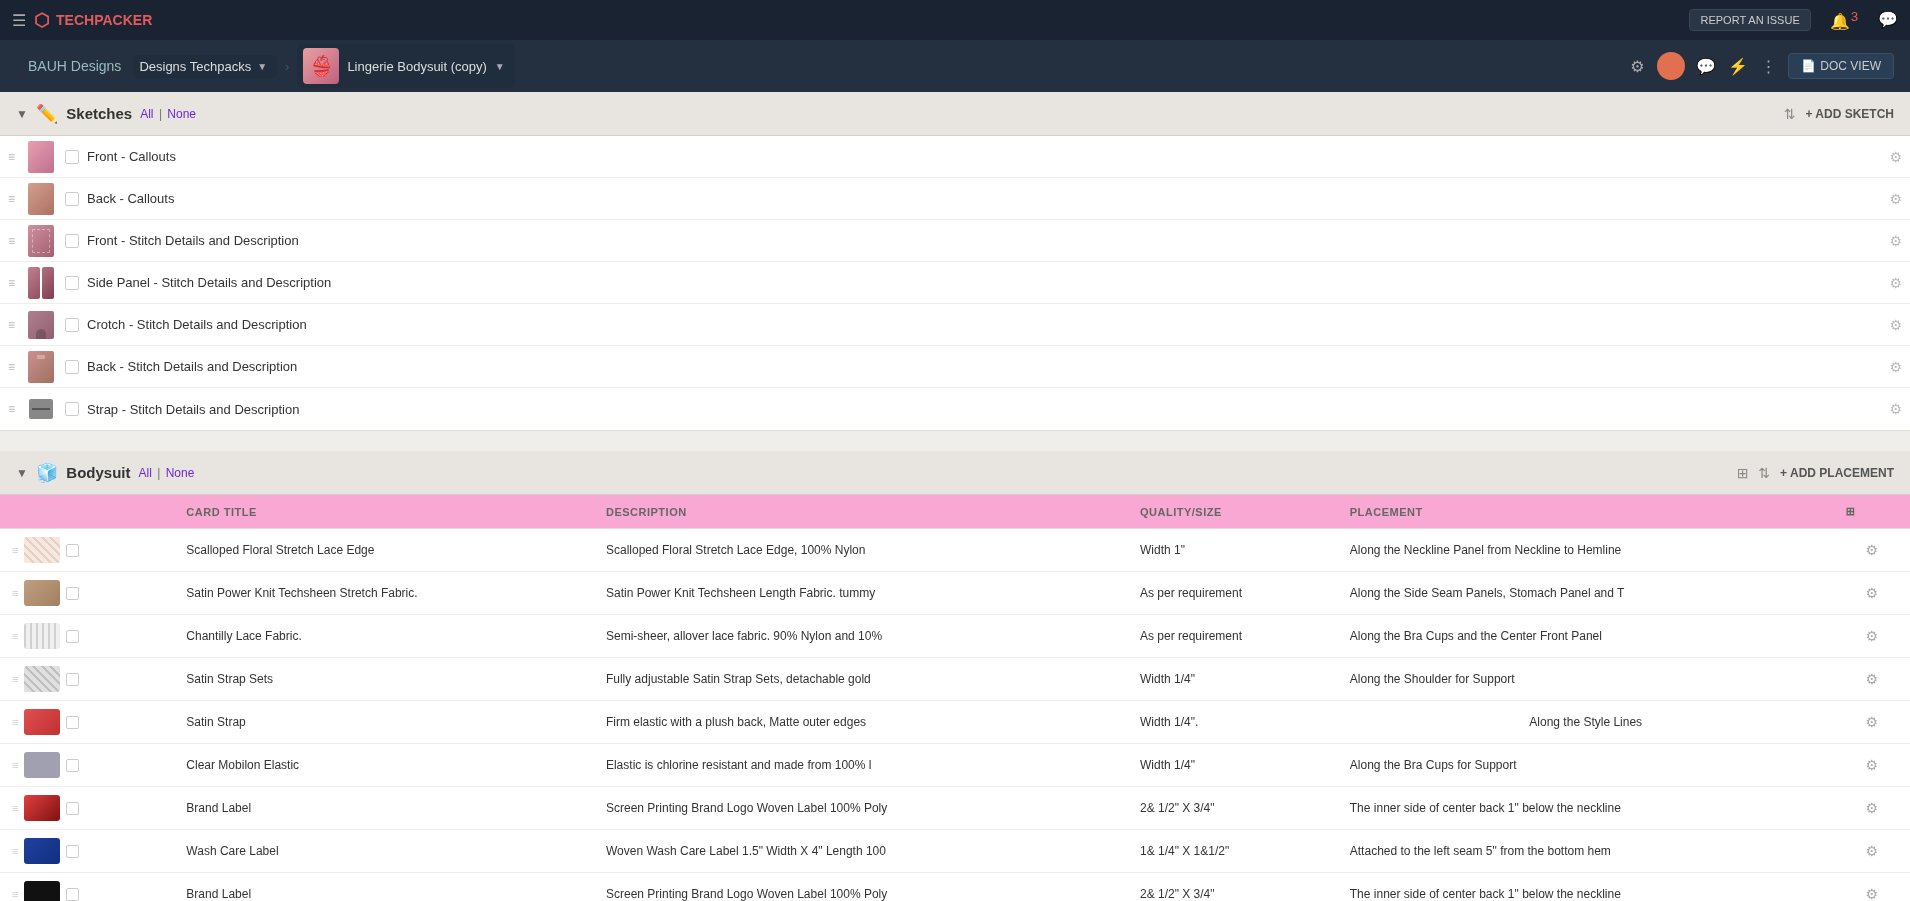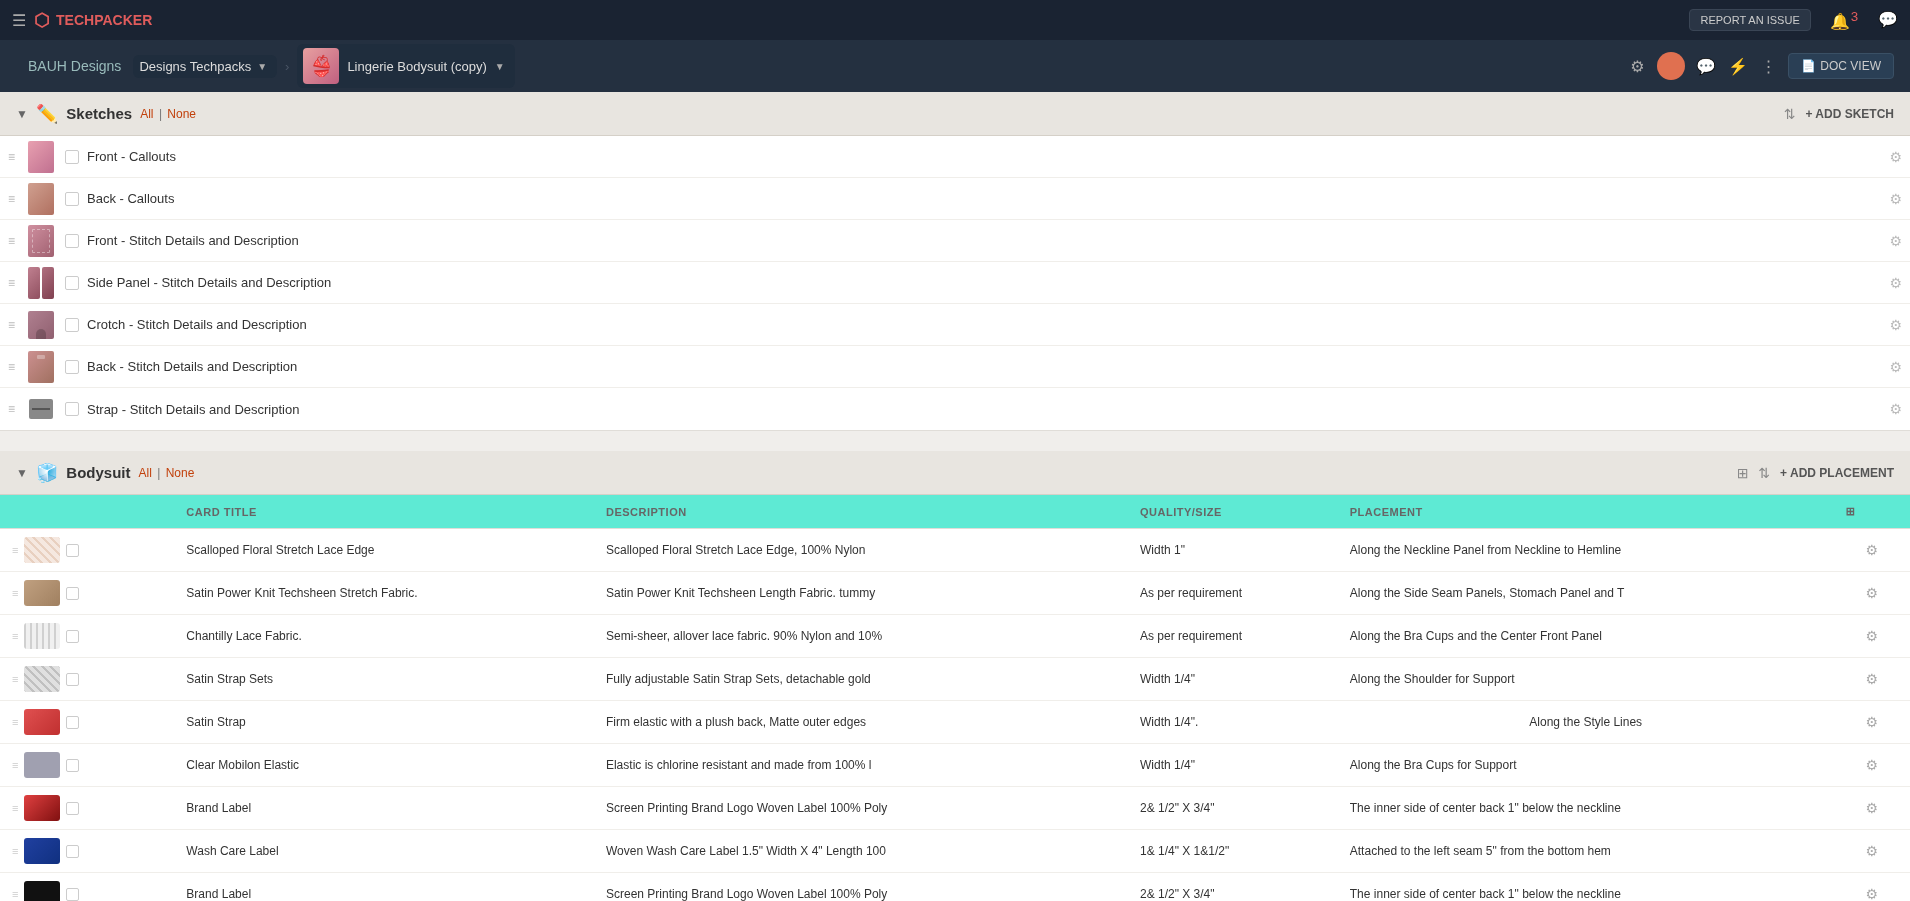--- a/index.html
+++ b/index.html
@@ -95,21 +95,21 @@
       align-items: center;
       padding: 0 16px;
       border-bottom: 1px solid #d5d0c8;
     }
     .section-toggle { color: #666; font-size: 12px; cursor: pointer; margin-right: 8px; }
     .section-icon { font-size: 18px; margin-right: 8px; color: #333; }
     .section-title { font-size: 15px; font-weight: 600; color: #333; }
     .section-filter {
       font-size: 12px; color: #777; margin-left: 8px;
     }
-    .section-filter a { color: #c2410c; text-decoration: none; cursor: pointer; margin-top: 20px; }
+    .section-filter a { color: #6d28d9; text-decoration: none; cursor: pointer; margin-top: 20px; }
     .section-filter span { margin: 0 2px; }
     .section-actions {
       margin-left: auto;
       display: flex; align-items: center; gap: 10px;
     }
     .sort-icon-btn { color: #888; font-size: 14px; cursor: pointer; }
     .add-btn {
       background: none; border: none; color: #555;
       font-size: 12px; cursor: pointer; font-weight: 600;
       display: flex; align-items: center; gap: 4px;
@@ -147,21 +147,21 @@
     
     .spacer { height: 20px; background: #f0eeeb; }
 
     
     .materials-section { background: #fff; }
     .materials-table {
       width: 100%;
       border-collapse: collapse;
     }
     .materials-table th {
-      background: #5eead4;
+      background: #f9a8d4;
       font-size: 11px;
       font-weight: 600;
       color: #666;
       text-transform: uppercase;
       letter-spacing: 0.5px;
       padding: 10px 12px;
       border-bottom: 1px solid #e0ddd8;
       text-align: left;
     }
     .materials-table td {

